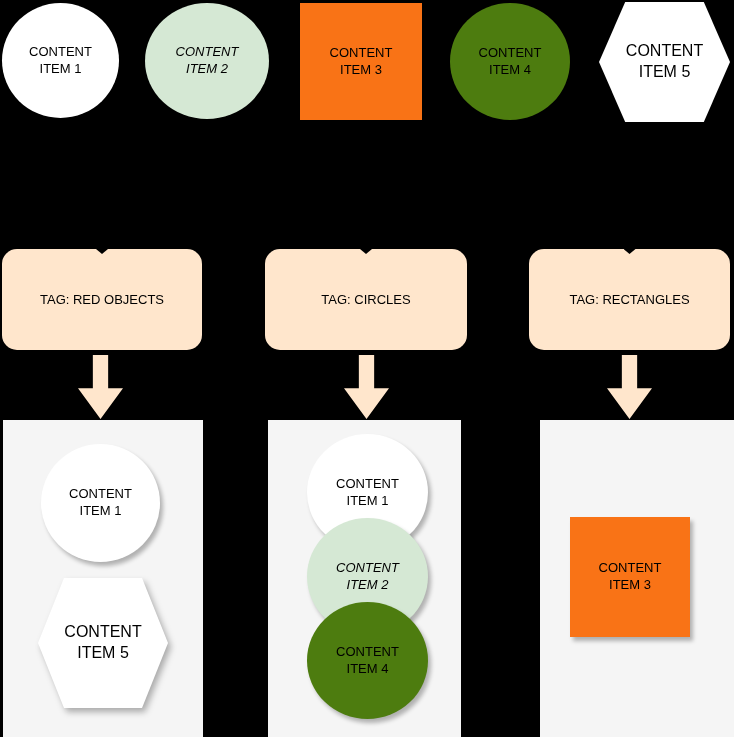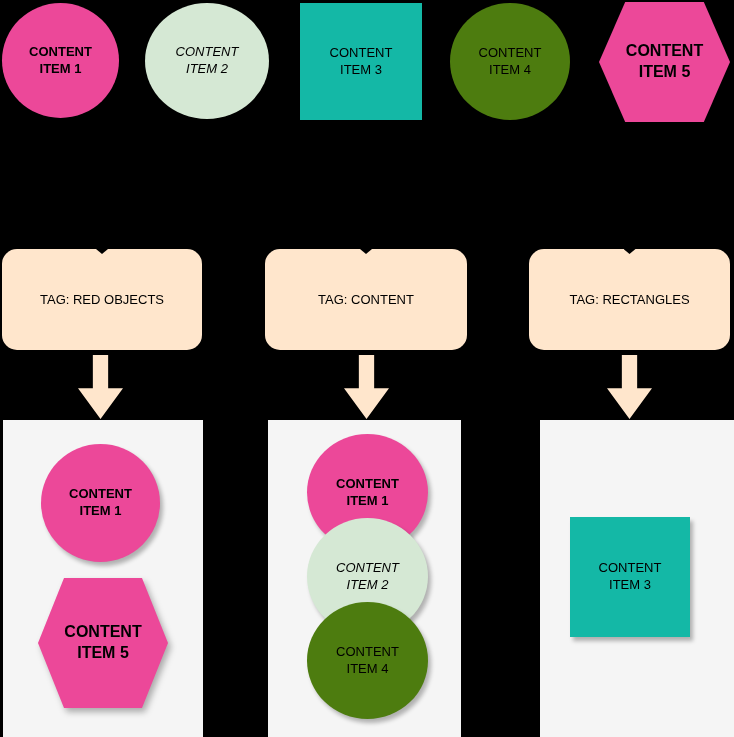--- a/index.html
+++ b/index.html
@@ -20,23 +20,23 @@
     align-items: center;
     justify-content: center;
     text-align: center;
     font-size: 13px;
     line-height: 1.3;
     color: #000;
   }
   .lbl { width: 96px; display: inline-block; }
 
   .circle { border-radius: 50%; }
-  .fill-red    { background: #ec4899; font-weight: bold; }
+  .fill-red    { background: #ffffff; }
   .fill-green  { background: #D5E8D4; font-style: italic; }
-  .fill-blue   { background: #14b8a6; }
+  .fill-blue   { background: #f97316; }
   .fill-yellow { background: #4d7c0f; }
 
   
   .hex-wrap { position: absolute; }
   .hex-wrap.shadowed { filter: drop-shadow(3px 4px 3px rgba(0,0,0,0.30)); }
   .hex {
     width: 100%; height: 100%;
     clip-path: polygon(20% 0%, 80% 0%, 100% 50%, 80% 100%, 20% 100%, 0% 50%);
     display: flex; align-items: center; justify-content: center;
     text-align: center; font-size: 16px; line-height: 1.3;
@@ -127,21 +127,21 @@
       <span class="lbl">CONTENT ITEM 5</span>
     </div>
   </div>
 
   <div class="tag pos-tag1">
     <span class="notch"></span>
     <span>TAG: RED OBJECTS</span>
   </div>
   <div class="tag pos-tag2">
     <span class="notch"></span>
-    <span>TAG: CONTENT</span>
+    <span>TAG: CIRCLES</span>
   </div>
   <div class="tag pos-tag3">
     <span class="notch"></span>
     <span>TAG: RECTANGLES</span>
   </div>
 
   <div class="arrow pos-arrow1"></div>
   <div class="arrow pos-arrow2"></div>
   <div class="arrow pos-arrow3"></div>
 

